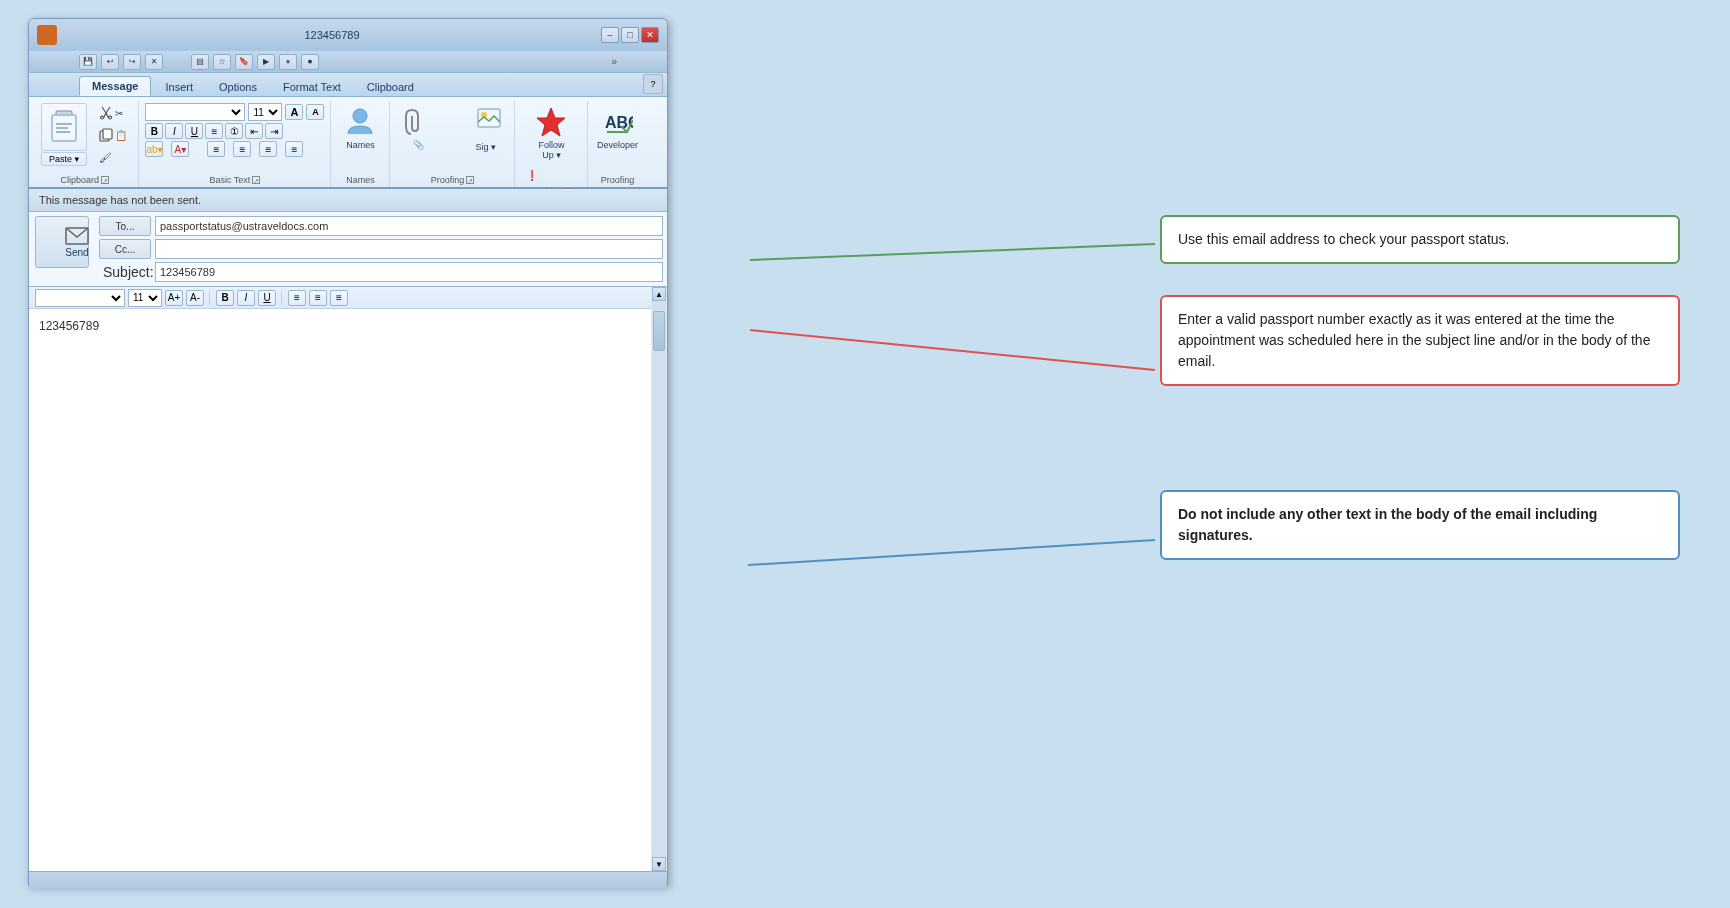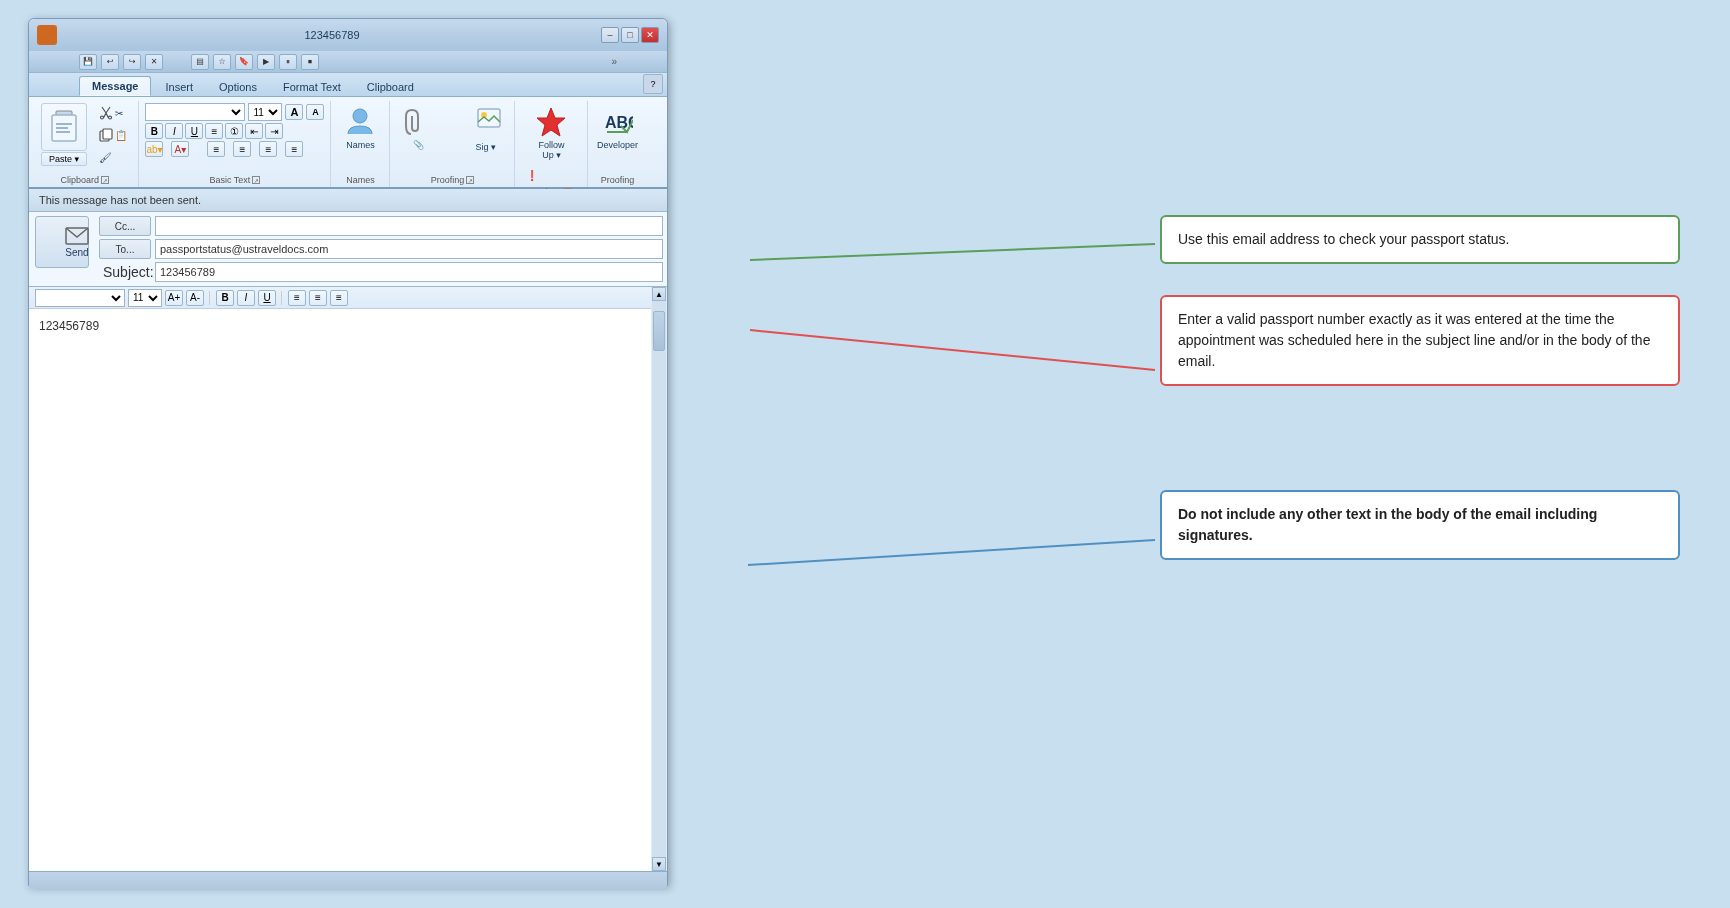--- a/index.html
+++ b/index.html
@@ -717,27 +717,27 @@
         <svg width="24" height="18" viewBox="0 0 24 18">
           <rect x="1" y="1" width="22" height="16" rx="1" fill="none" stroke="#666" stroke-width="1.5"></rect>
           <path d="M1,1 L12,10 L23,1" stroke="#666" stroke-width="1.5" fill="none"></path>
         </svg>
         <span style="font-size:10px;">Send</span>
       </div>
 
       <div style="flex:1;">
 
         <div class="email-row">
+          <div class="email-label-btn">To...</div>
+          <input type="text" class="email-input" value="passportstatus@ustraveldocs.com" style="">
+        </div>
+
+        <div class="email-row">
           <div class="email-label-btn">Cc...</div>
           <input type="text" class="email-input" value="" style="">
-        </div>
-
-        <div class="email-row">
-          <div class="email-label-btn">To...</div>
-          <input type="text" class="email-input" value="passportstatus@ustraveldocs.com" style="">
         </div>
 
         <div class="subject-row">
           <span class="subject-label">Subject:</span>
           <input type="text" class="subject-input" value="123456789" style="">
         </div>
       </div>
     </div>
 
     <div class="compose-outer">

